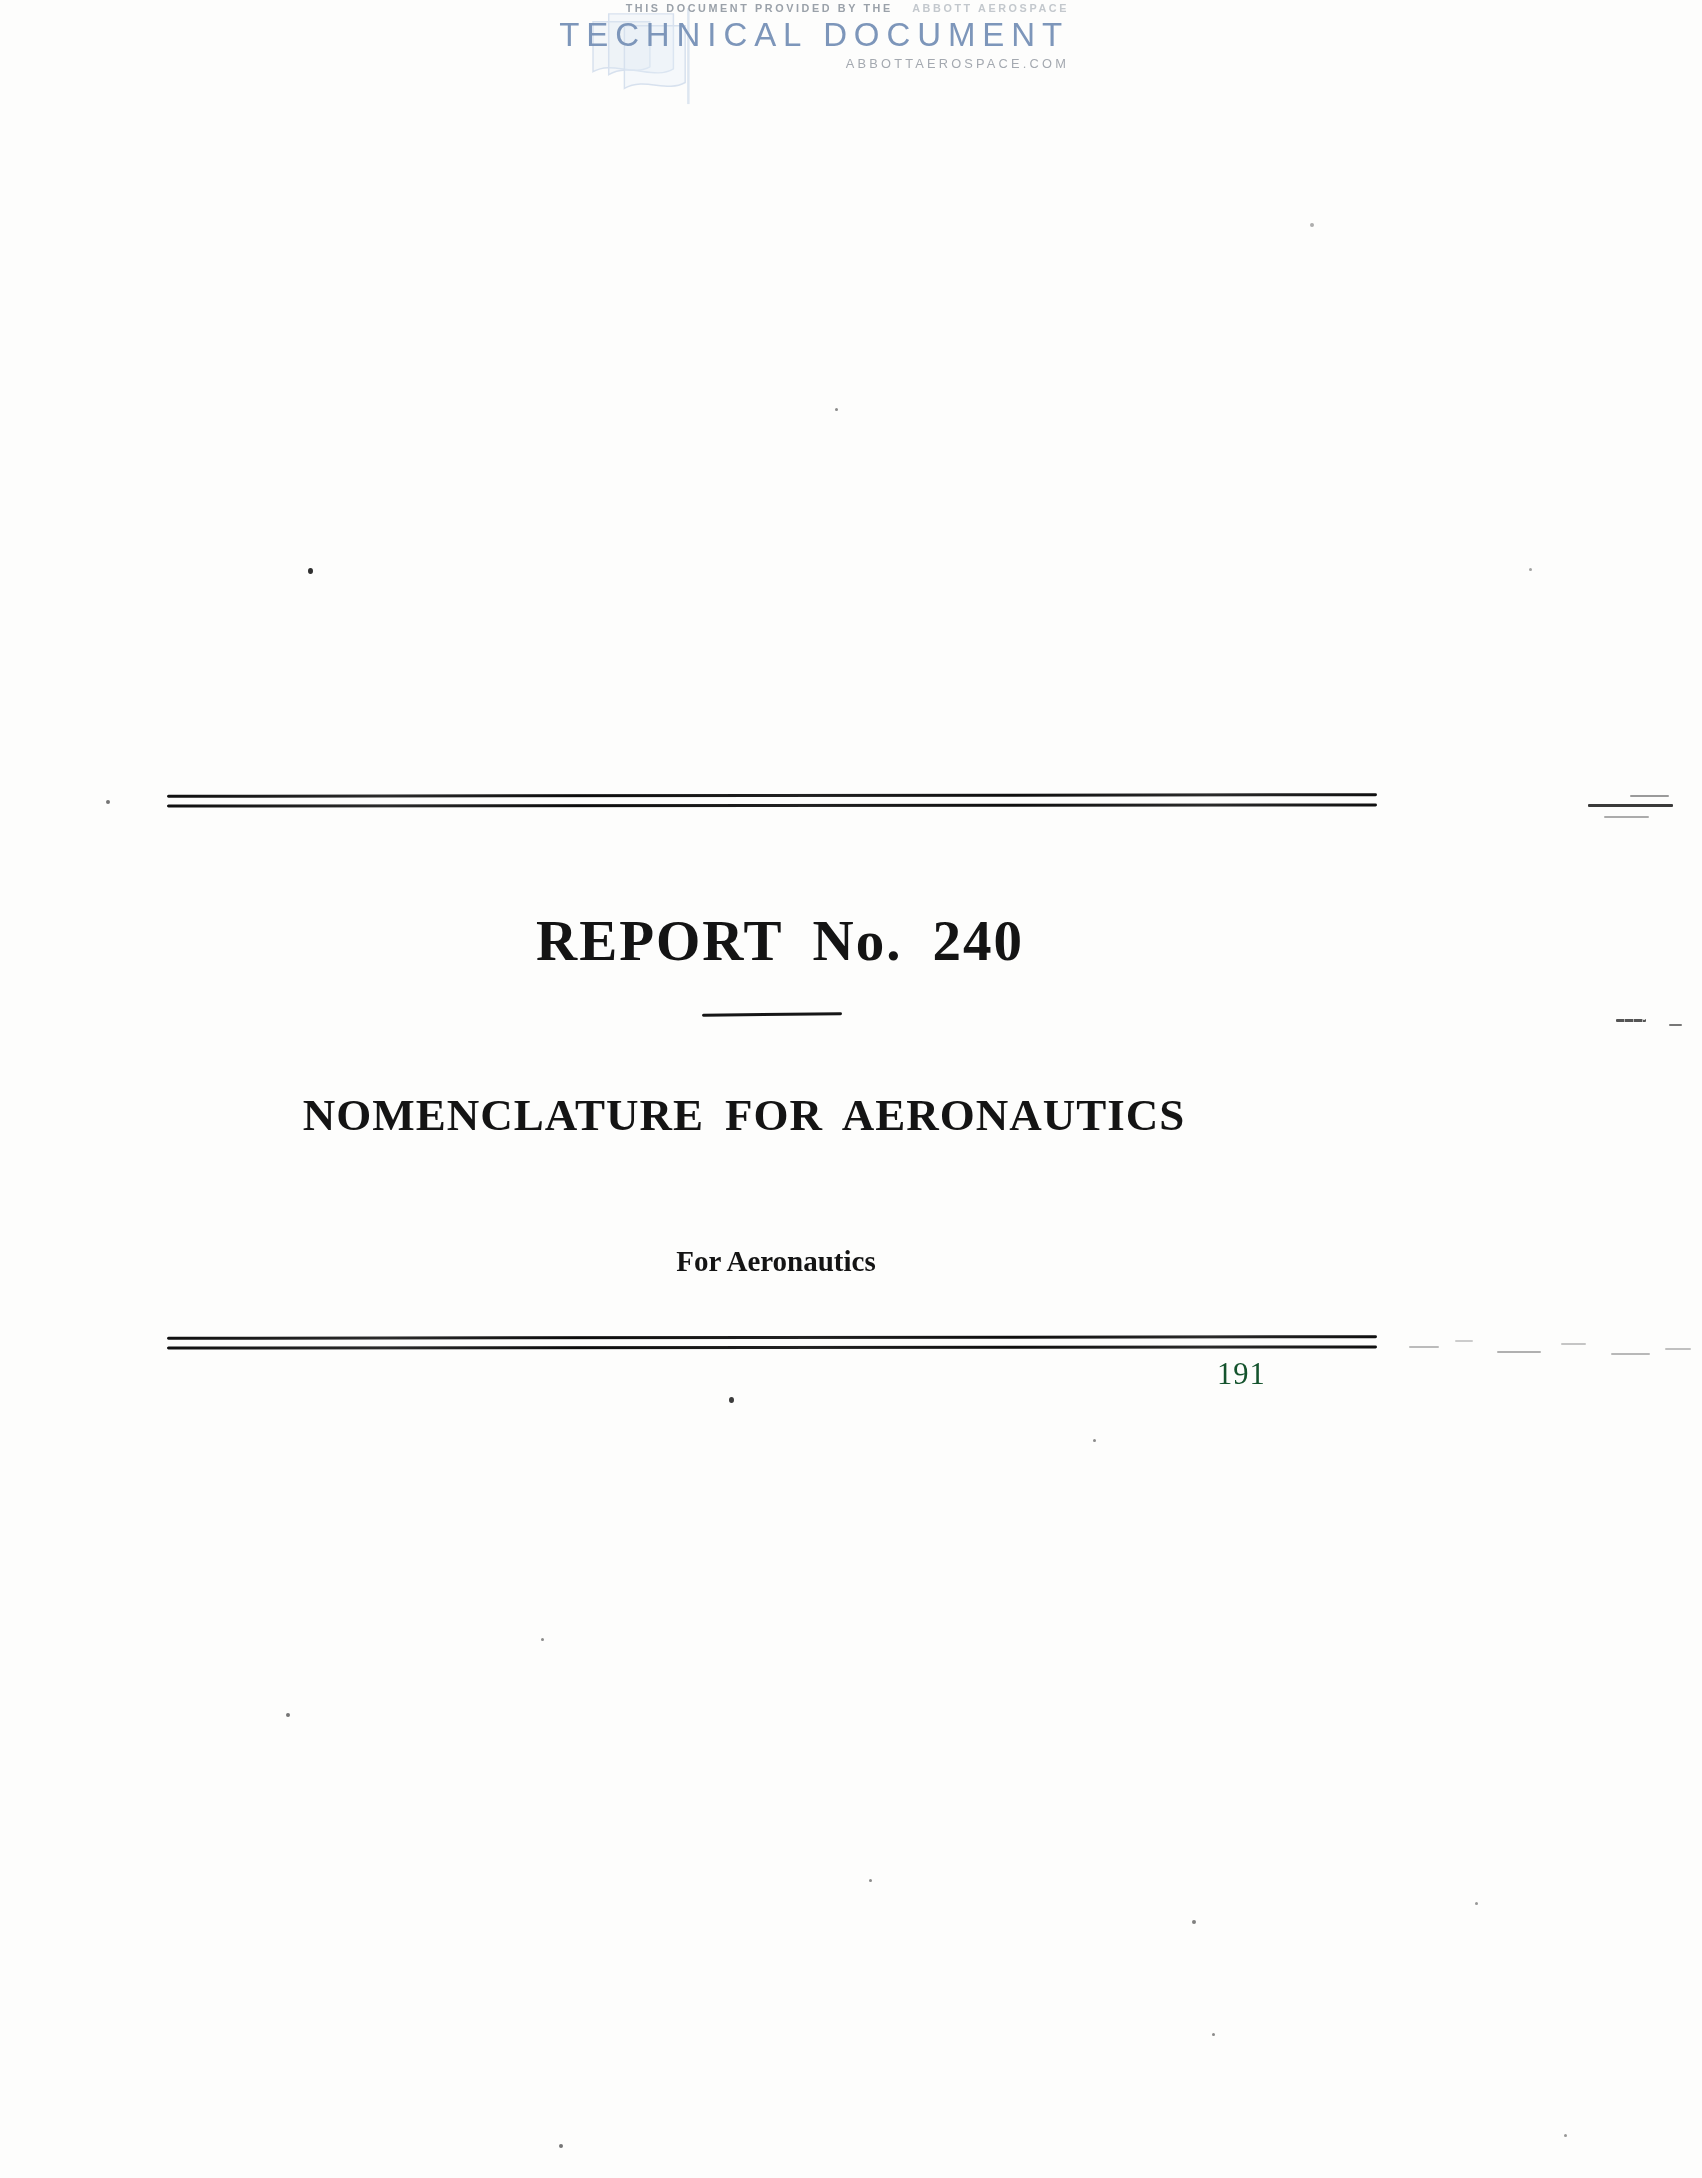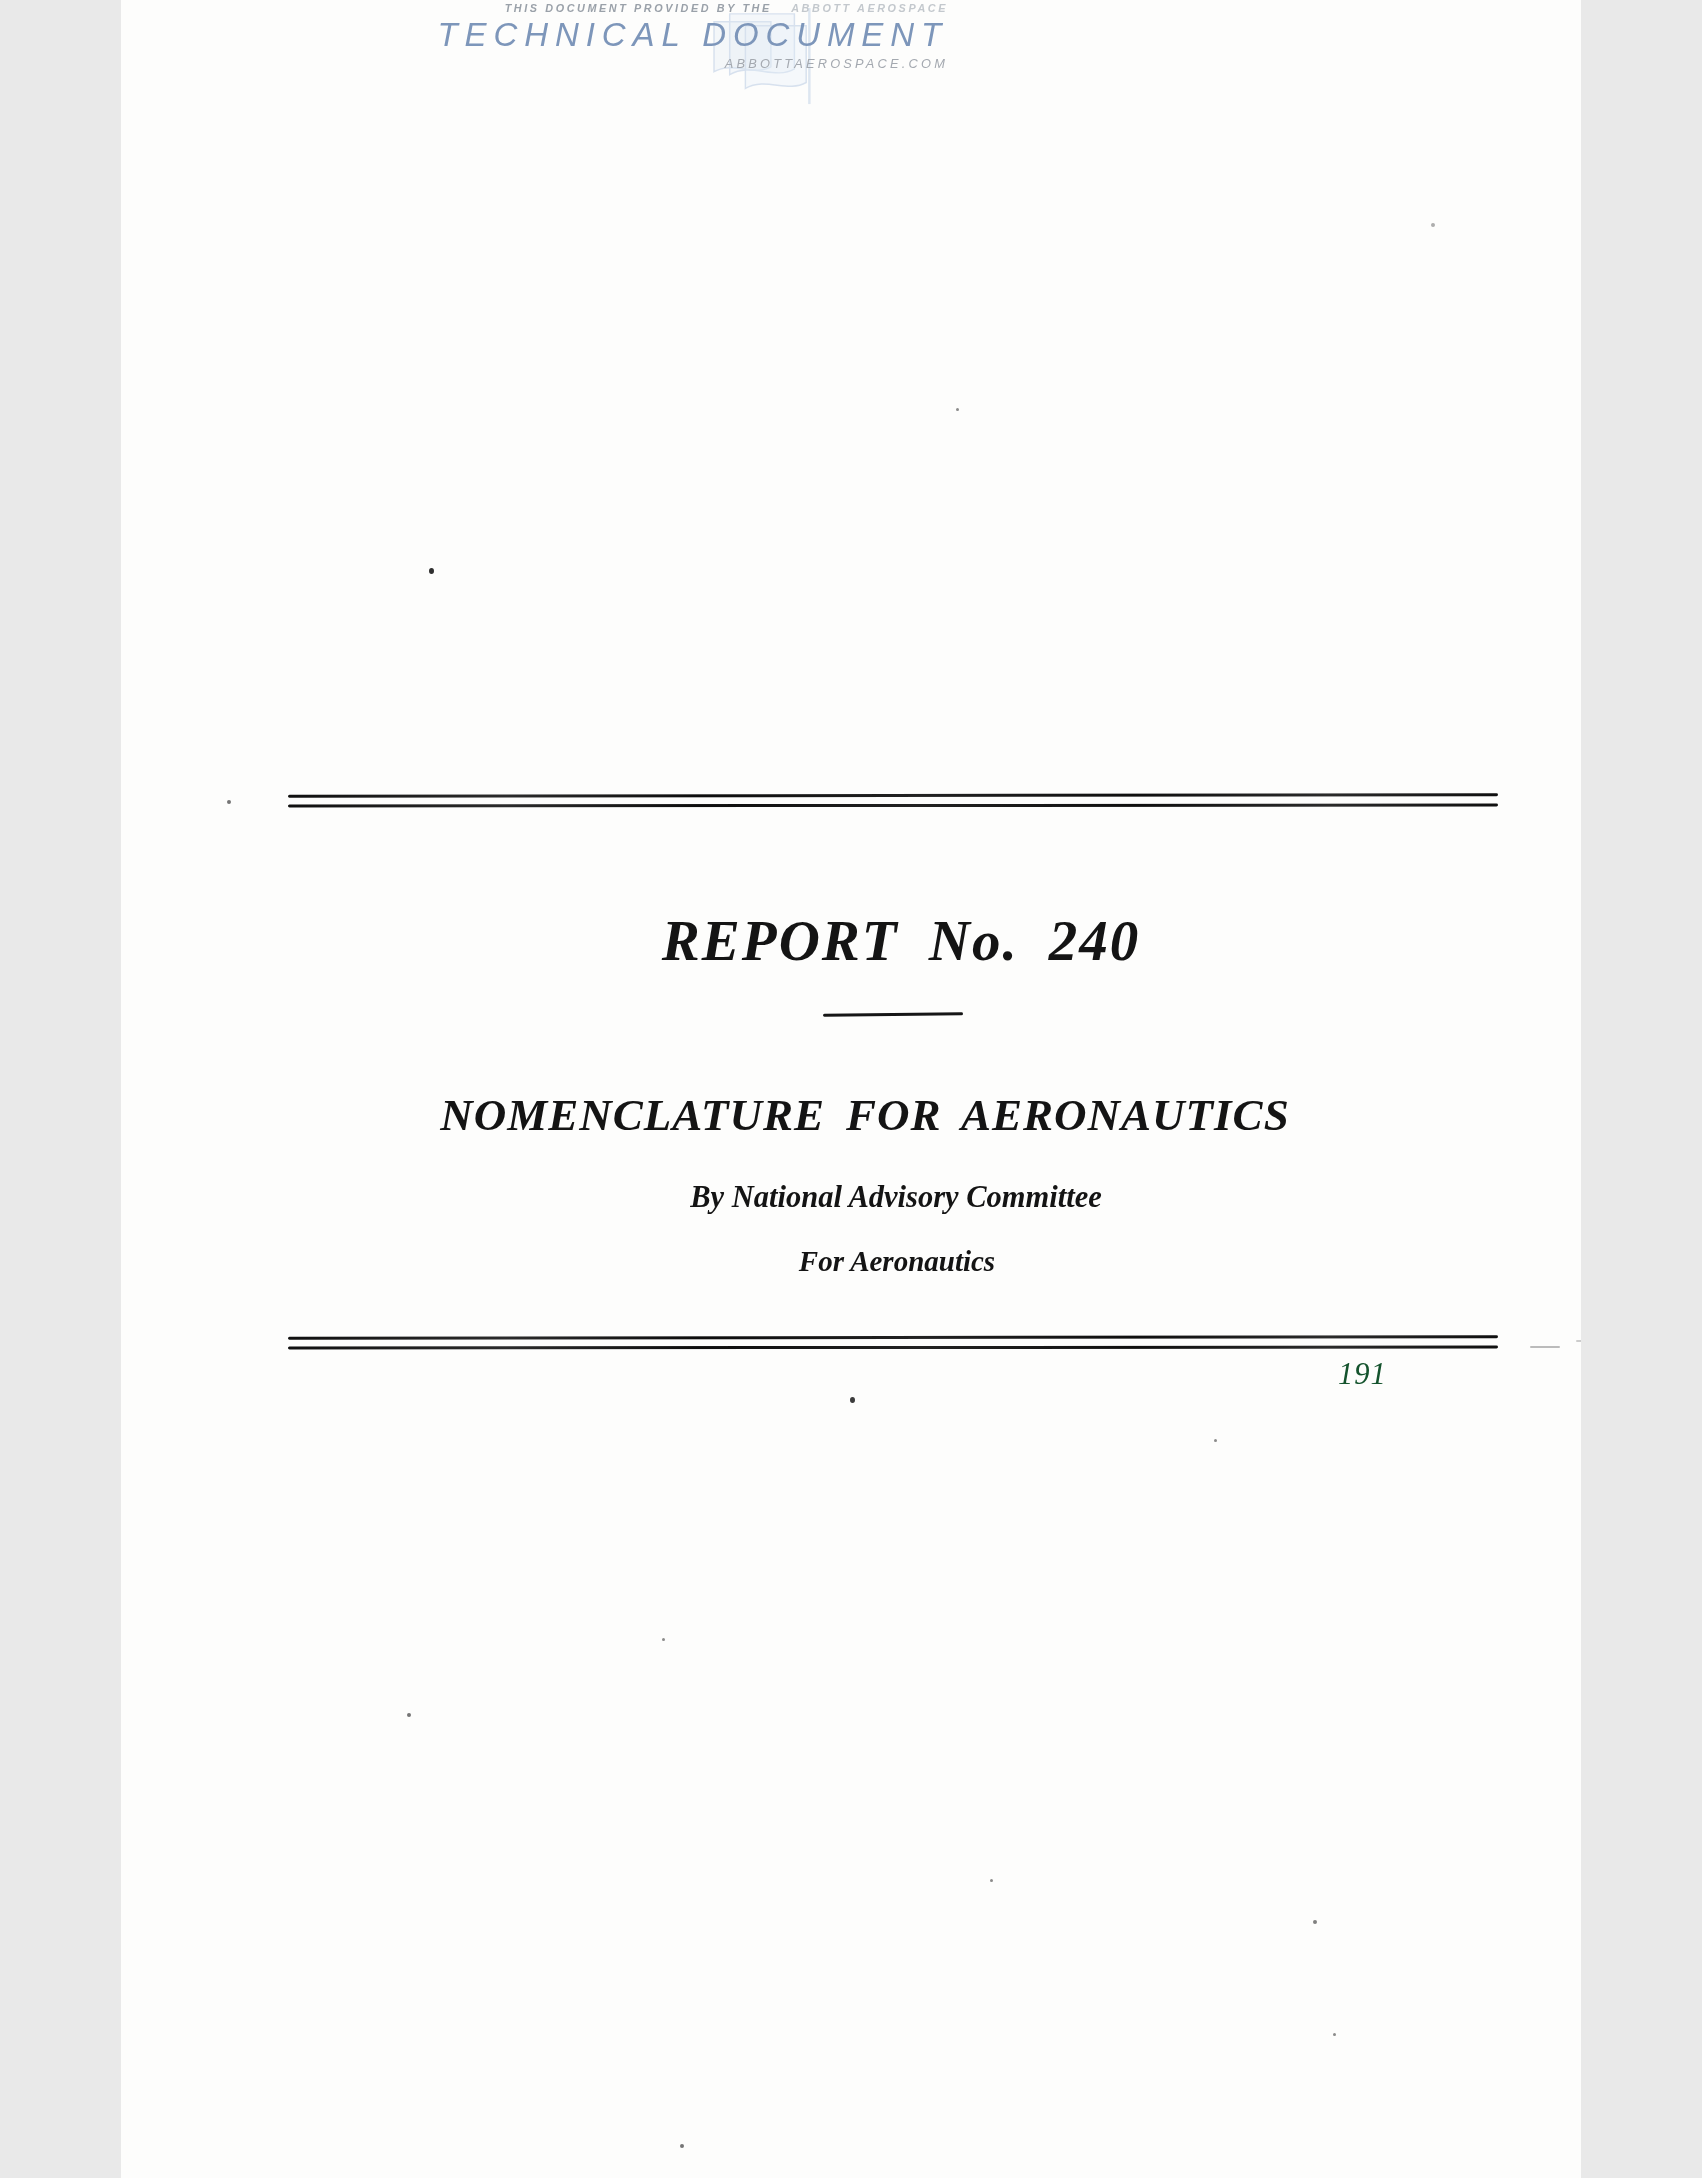--- a/index.html
+++ b/index.html
@@ -1,24 +1,23 @@
 <!DOCTYPE html>
 <html><head>
 <meta charset="utf-8">
 <style>
   html,body{margin:0;padding:0;background:#e9e9e9;}
   .page{
     position:relative;
-    width:1460px;height:2179px;
+    width:1702px;height:2179px;
     margin:0 auto;
     background:#fdfdfc;
     overflow:hidden;
     font-family:"Liberation Serif", serif;
     color:#141414;
-    font-style:italic;
   }
 
   
   .wm-block{
     position:absolute;
     top:3px;right:633px;
     text-align:right;
     font-family:"Liberation Sans", sans-serif;
     line-height:1;
     white-space:nowrap;
@@ -117,21 +116,20 @@
 
   <div class="report-title">REPORT No. 240</div>
 
   <div class="short-rule"></div>
 
   <div class="frag" style="left:1616px;top:1019px;width:29.6px;height:0;border-top:3px dashed #555;"></div>
   <div class="frag" style="left:1669px;top:1024px;width:12.8px;height:2px;background:#777;"></div>
 
   <div class="heading">NOMENCLATURE FOR AERONAUTICS</div>
 
-  <div class="byline-1">By National Advisory Committee</div>
   <div class="byline-2">For Aeronautics</div>
 
   <div class="dbl-rule" style="top:1336px;">
     <div class="rule-line rule-top"></div>
     <div class="rule-line rule-bot"></div>
   </div>
 
   <div class="frag" style="left:1409px;top:1346px;width:29.6px;height:2px;background:#bbb;"></div>
   <div class="frag" style="left:1455px;top:1340px;width:17.7px;height:2px;background:#ccc;"></div>
   <div class="frag" style="left:1497px;top:1351px;width:44px;height:2px;background:#b0b0b0;"></div>

